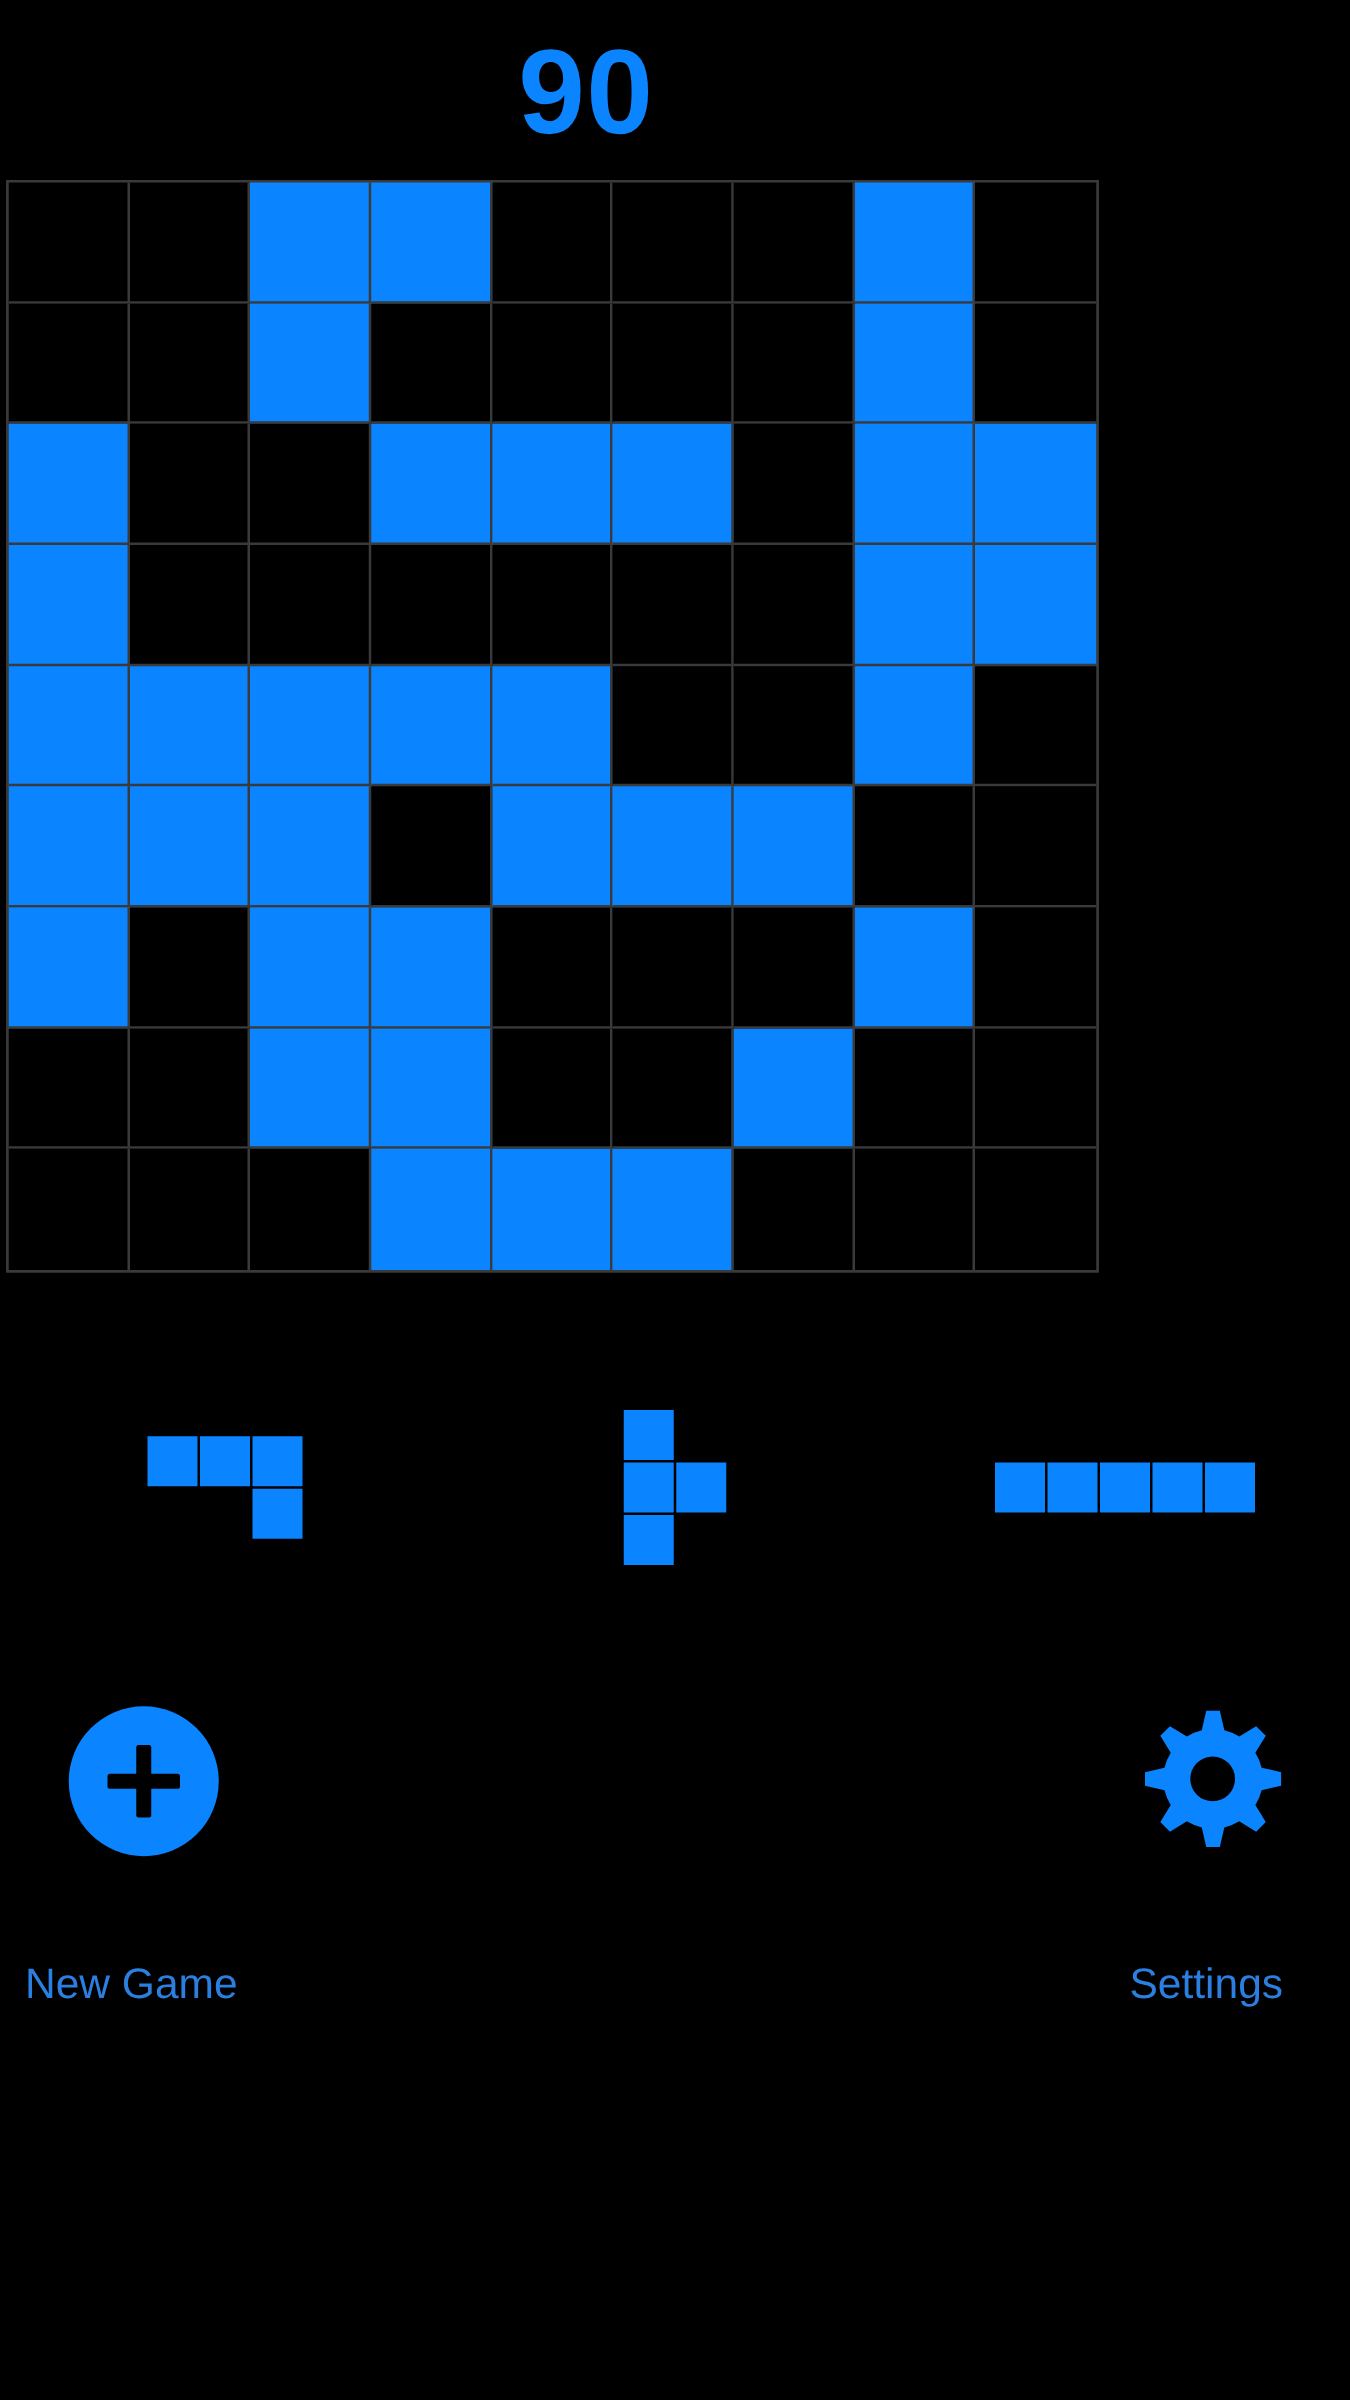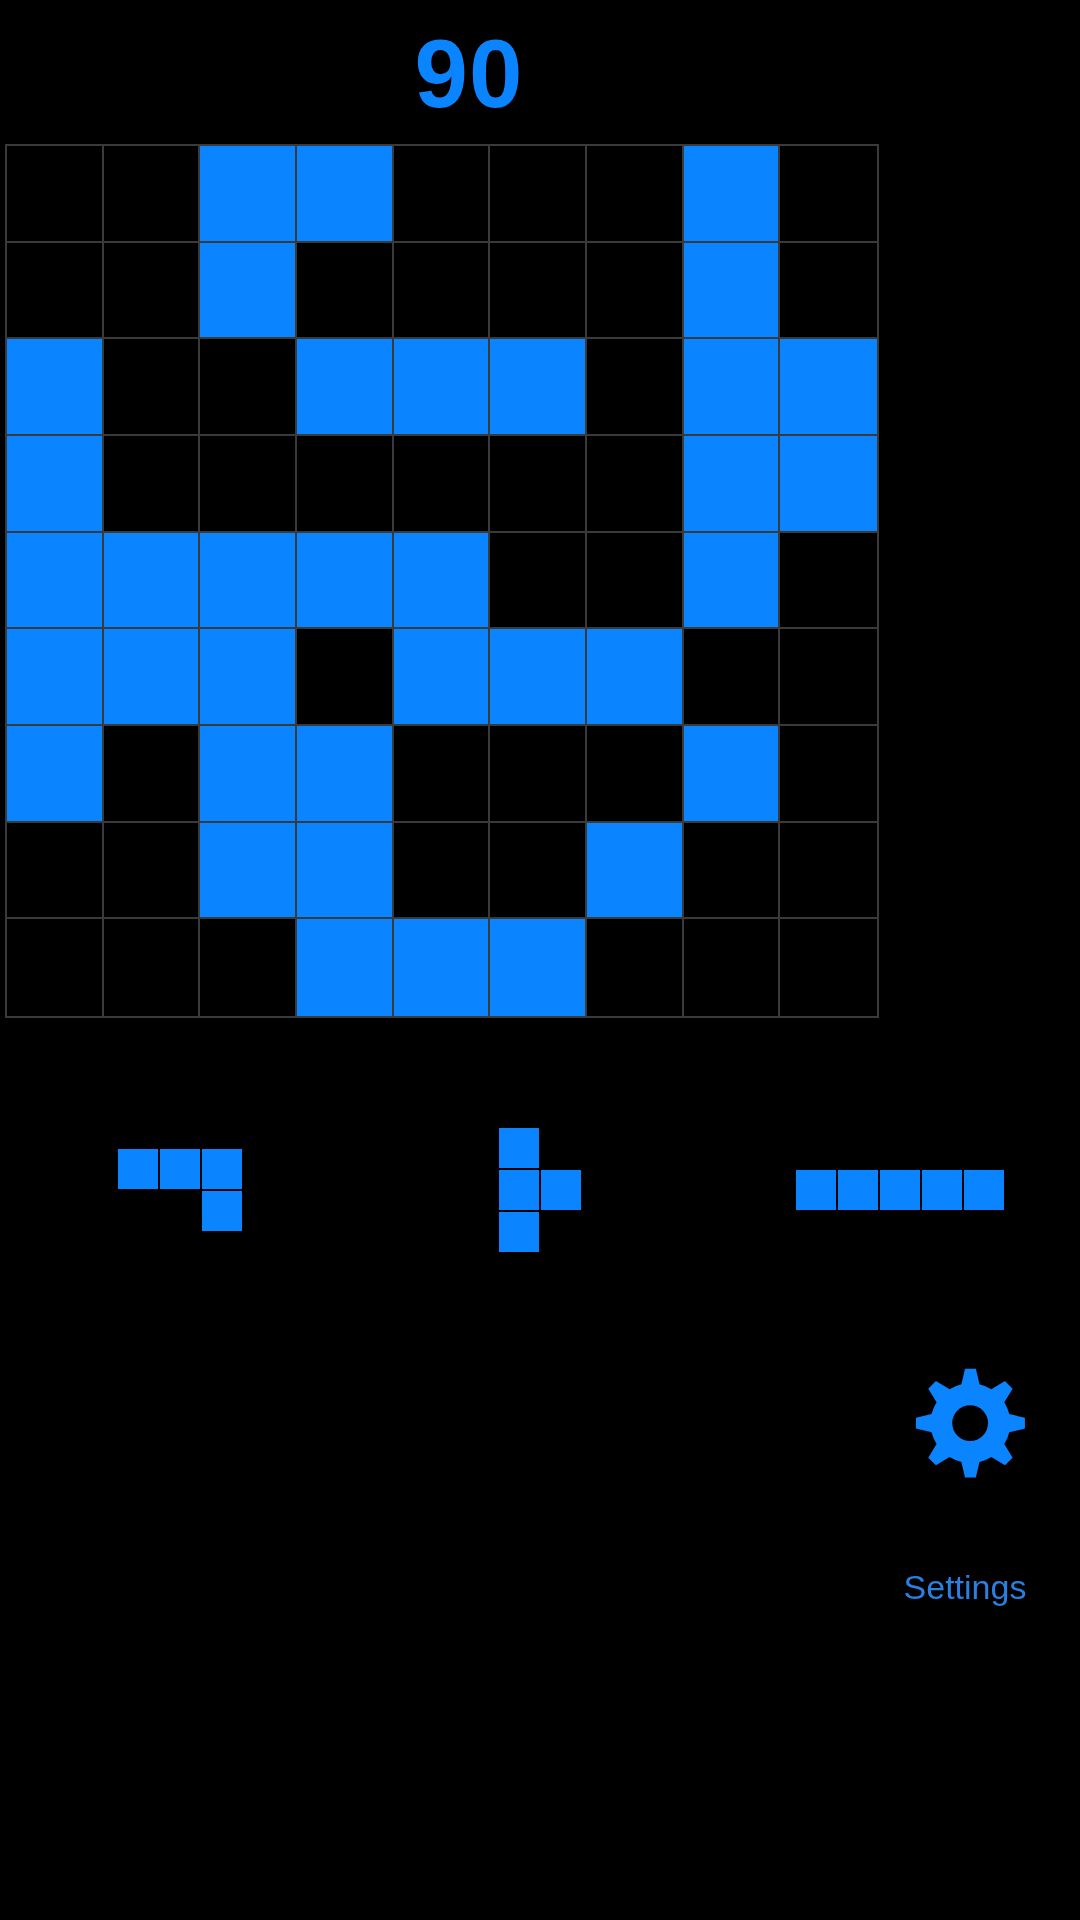--- a/index.html
+++ b/index.html
@@ -272,20 +272,26 @@
         <div class="pcell on"></div>
         <div class="pcell on"></div>
         <div class="pcell on"></div>
         <div class="pcell on"></div>
       </div>
   </div>
 </div>
 
 <div id="controls">
 
+  <div class="ctrl" id="new-game-ctrl">
+    <div class="icon-wrap">
+      <div class="plus-circle"></div>
+    </div>
+    <div class="ctrl-label">New Game</div>
+  </div>
 
   <div class="ctrl" id="settings-ctrl">
     <div class="icon-wrap">
       <svg width="128" height="128" viewBox="0 0 100 100" aria-hidden="true">
         <g fill="#0b84ff">
           <path d="M50 6 L58.5 6 L61.3 18.2 A33 33 0 0 1 70.6 22.1 L81.2 15.6 L87.2 21.6 L80.7 32.2 A33 33 0 0 1 84.6 41.5 L96.8 44.3 L96.8 52.8 L84.6 55.6 A33 33 0 0 1 80.7 64.9 L87.2 75.5 L81.2 81.5 L70.6 75 A33 33 0 0 1 61.3 78.9 L58.5 91.1 L50 91.1 L47.2 78.9 A33 33 0 0 1 37.9 75 L27.3 81.5 L21.3 75.5 L27.8 64.9 A33 33 0 0 1 23.9 55.6 L11.7 52.8 L11.7 44.3 L23.9 41.5 A33 33 0 0 1 27.8 32.2 L21.3 21.6 L27.3 15.6 L37.9 22.1 A33 33 0 0 1 47.2 18.2 Z"></path>
         </g>
         <circle cx="54" cy="48.5" r="14" fill="#000000"></circle>
       </svg>
     </div>

